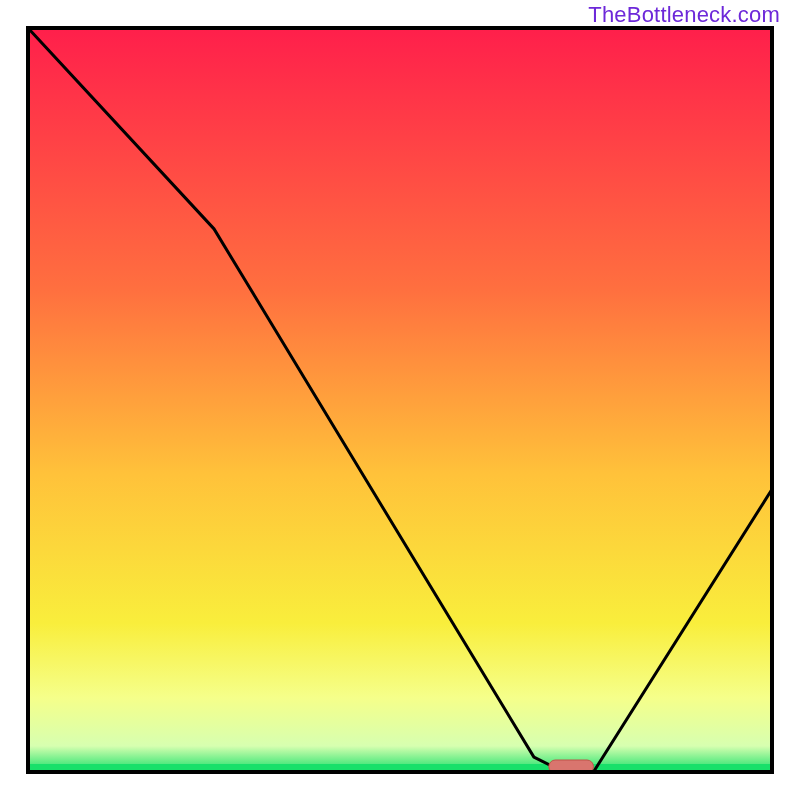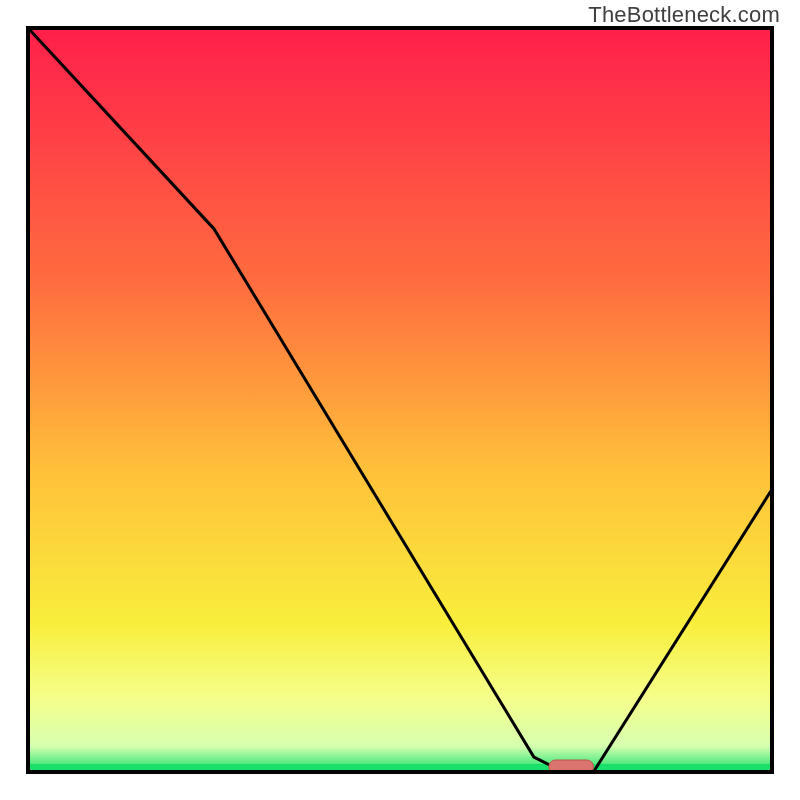--- a/index.html
+++ b/index.html
@@ -9,21 +9,21 @@
     height: 800px;
     background: #fff;
     font-family: Arial, Helvetica, sans-serif;
     position: relative;
   }
   .watermark {
     position: absolute;
     top: 2px;
     right: 20px;
     font-size: 22px;
-    color: #404040;
+    color: #6d28d9;
     font-weight: 400;
     letter-spacing: 0.2px;
   }
   svg {
     display: block;
   }
 </style>
 </head>
 <body>
 

